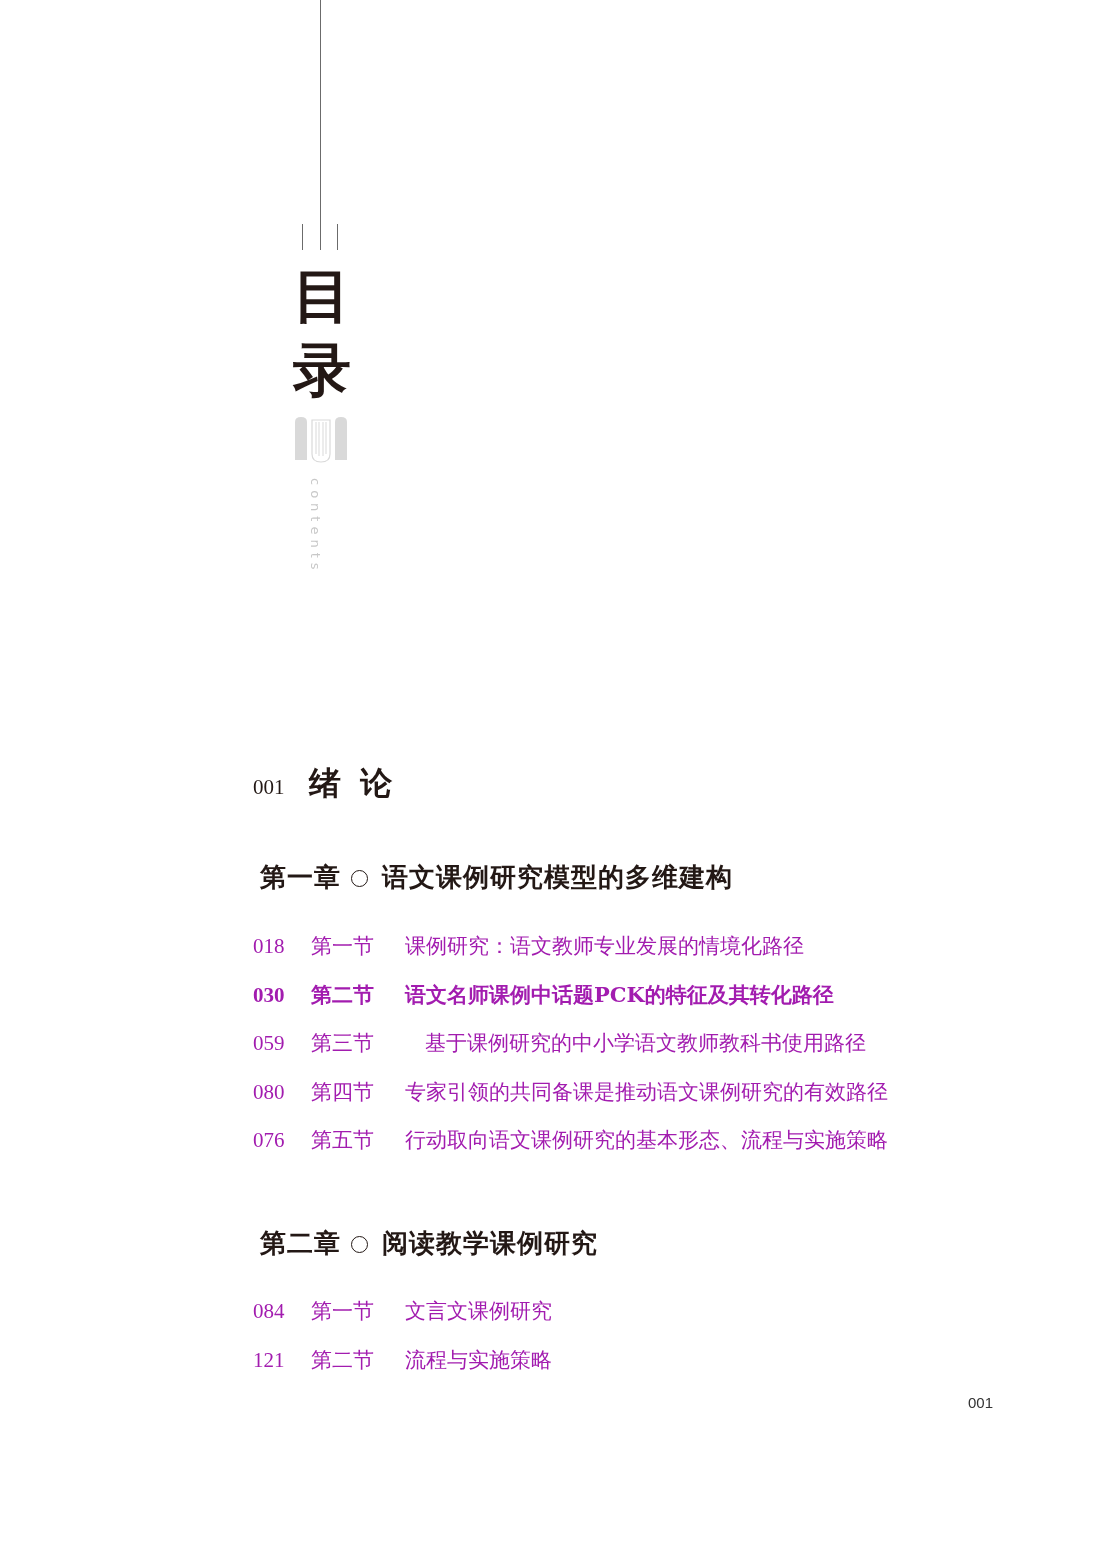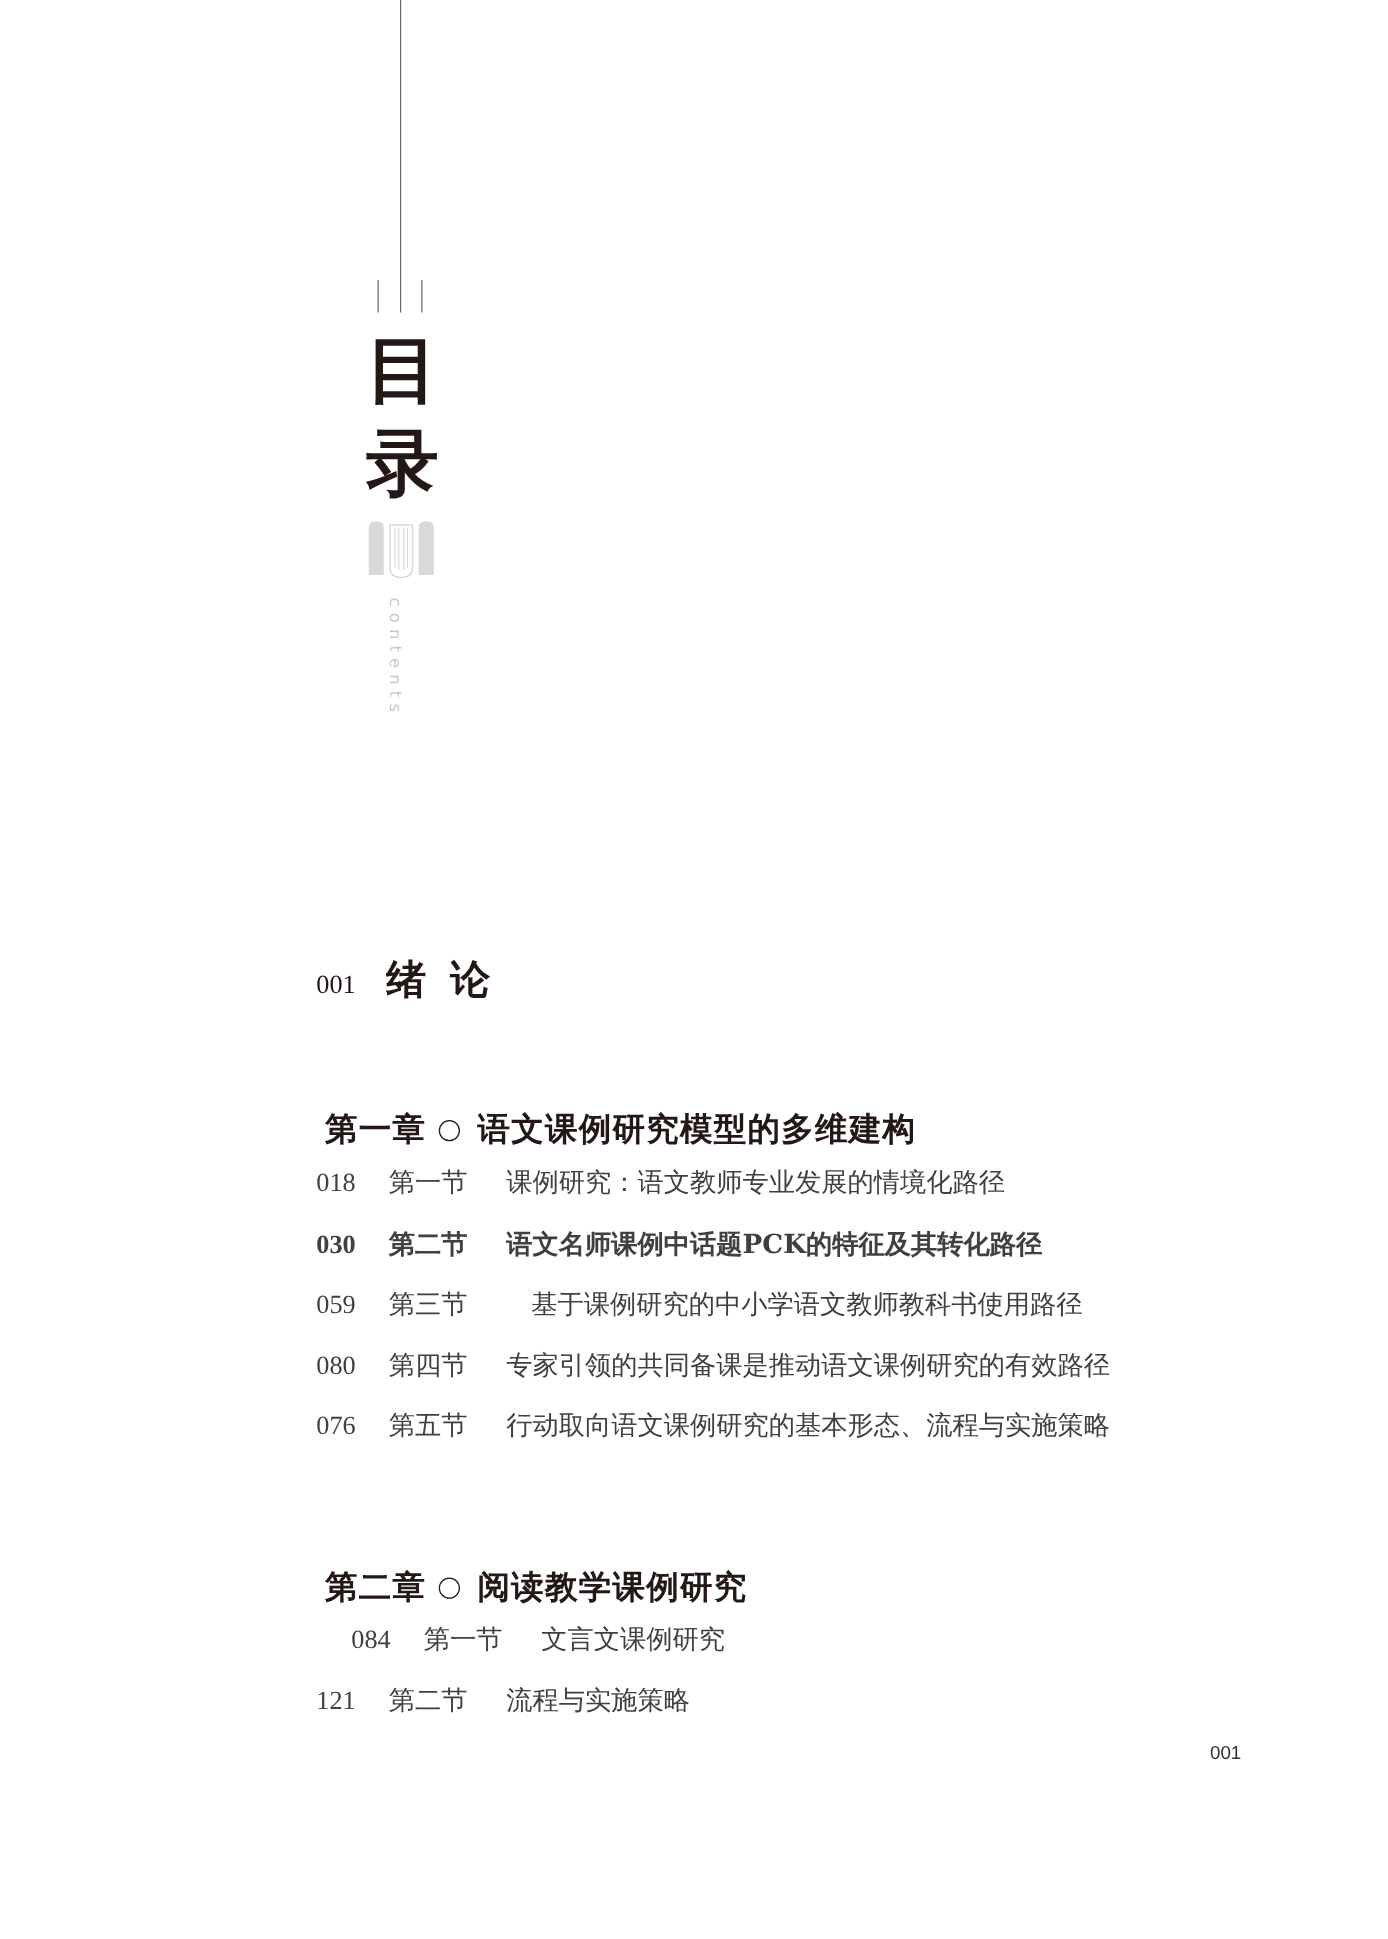--- a/index.html
+++ b/index.html
@@ -14,26 +14,26 @@
       font-size: 58px; font-weight: bold; line-height: 60px; color: #231815;
     }
     .contents-word {
       position: absolute; left: 308px; top: 478px;
       writing-mode: vertical-rl; font-family: "DejaVu Sans", sans-serif;
       font-size: 13px; letter-spacing: 5px; color: #c8c8c8;
     }
     .intro { position: absolute; left: 253px; top: 762px; font-size: 22px; }
     .intro .num { font-family: "Liberation Serif", serif; font-size: 21px; display:inline-block; width: 56px; }
     .intro .ttl { font-weight: bold; font-size: 32px; letter-spacing: 4px; }
-    .chapter { position: absolute; left: 260px; font-size: 26px; font-weight: bold; letter-spacing: 1px; margin-top: 26px; }
+    .chapter { position: absolute; left: 260px; font-size: 26px; font-weight: bold; letter-spacing: 1px; }
     .chapter .circ {
       display: inline-block; width: 15px; height: 15px; border: 1.5px solid #231815;
       border-radius: 50%; margin: 0 14px 2px 10px; vertical-align: middle;
     }
-    .row { position: absolute; left: 253px; font-size: 21px; white-space: nowrap; color: #404040; }
+    .row { position: absolute; left: 253px; font-size: 21px; white-space: nowrap; color: #a21caf; }
     .row .num { font-family: "Liberation Serif", serif; display: inline-block; width: 58px; }
     .row .sec { display: inline-block; width: 94px; }
     .page-num {
       position: absolute; left: 968px; top: 1394px;
       font-family: "Liberation Sans", sans-serif; font-size: 15px; color: #333;
     }
   </style>
 </head>
 <body>
 
@@ -77,20 +77,20 @@
   <span class="num">080</span><span class="sec">第四节</span><span>专家引领的共同备课是推动语文课例研究的有效路径</span>
 </div>
 <div class="row" style="top:1126px;">
   <span class="num">076</span><span class="sec">第五节</span><span>行动取向语文课例研究的基本形态、流程与实施策略</span>
 </div>
 
 <div class="chapter" style="top:1226px;">
   <span>第二章</span><span class="circ"></span><span>阅读教学课例研究</span>
 </div>
 
-<div class="row" style="top:1297px;margin-left:28px;">
+<div class="row" style="top:1297px;">
   <span class="num">084</span><span class="sec">第一节</span><span>文言文课例研究</span>
 </div>
 <div class="row" style="top:1346px;">
   <span class="num">121</span><span class="sec">第二节</span><span>流程与实施策略</span>
 </div>
 
 <div class="page-num">001</div>
 
 </body></html>

